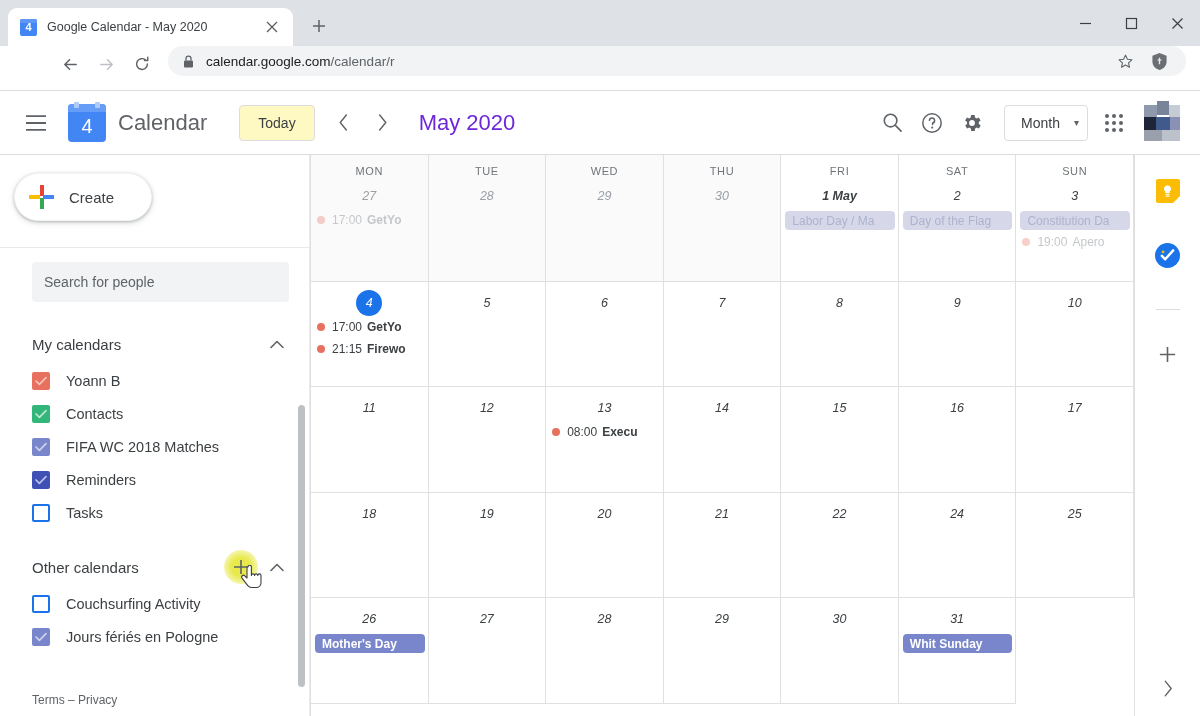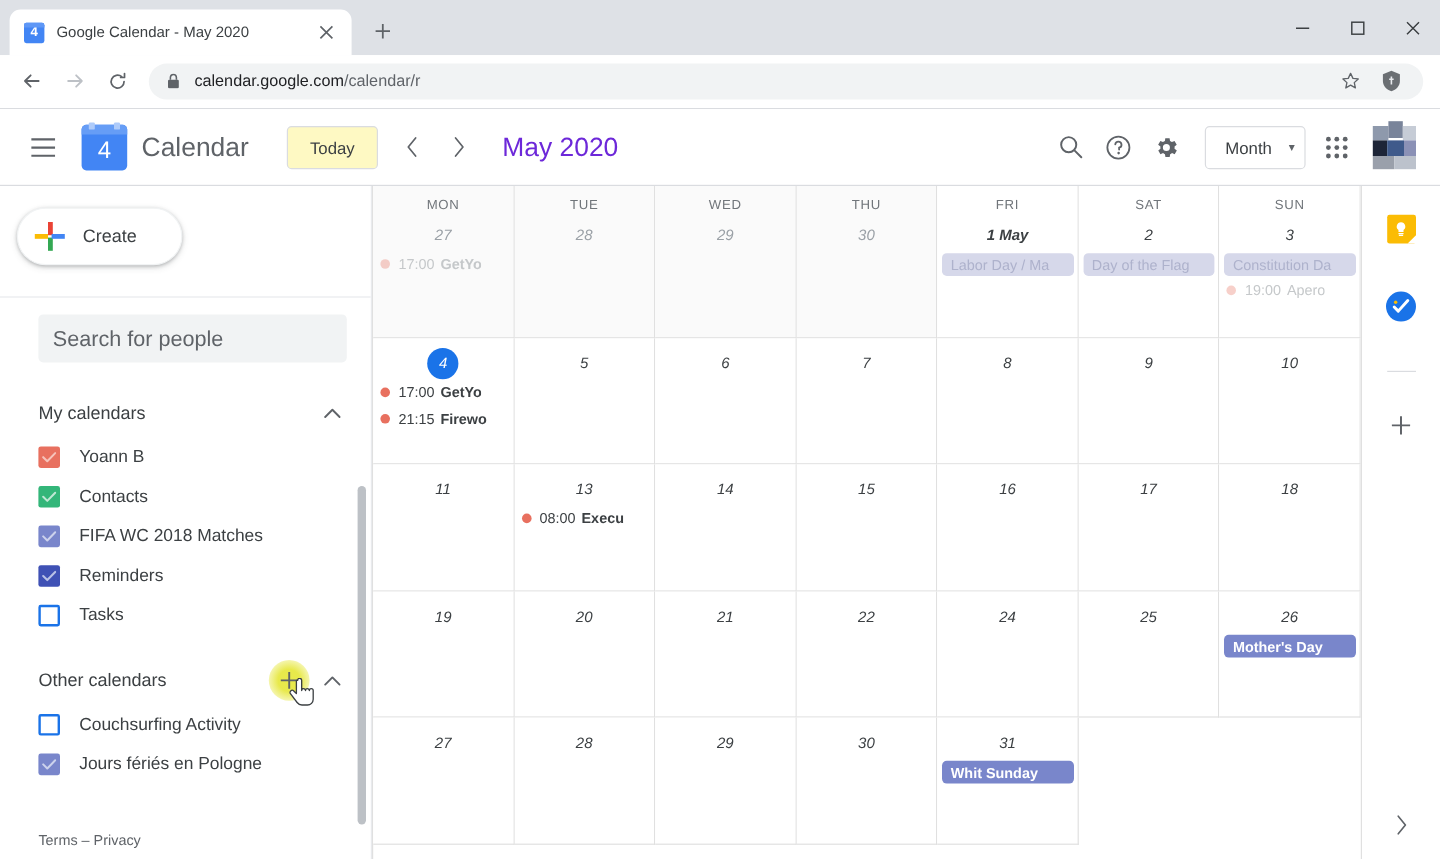--- a/index.html
+++ b/index.html
@@ -40,22 +40,22 @@
     width:28px; height:28px; margin:0 0 6px 12px;
     display:flex; align-items:center; justify-content:center;
     color:#5f6368; font-size:20px; line-height:1;
   }
   .wincontrols {
     position:absolute; right:0; top:0; height:46px; display:flex; align-items:center;
   }
   .wc { width:46px; height:46px; display:flex; align-items:center; justify-content:center; color:#3c4043; }
 
   .toolbar {
-    height: 44px; background:#fff; display:flex; align-items:center;
-    padding: 16px 8px; position:relative; border-bottom:1px solid #ffffff;
+    height: 44px; background:#fff; display:flex; 
+    padding: 0 8px; position:relative; border-bottom:1px solid #ffffff;margin-left:44px;
   }
   .navbtn { width:36px; height:36px; display:flex; align-items:center; justify-content:center; color:#5f6368; }
   .navbtn.disabled { color:#bdc1c6; }
   .omnibox {
     flex:1; height:30px; background:#f1f3f4; border-radius:15px;
     display:flex; align-items:center; padding:0 12px; margin:0 6px 0 8px;
     position:relative;
   }
   .omni-lock { width:16px; height:16px; margin-right:10px; display:flex; align-items:center; justify-content:center; }
   .omni-url { font-size:13.5px; color:#202124; white-space:nowrap; }
@@ -132,21 +132,21 @@
   }
   .plus-color { width:26px; height:26px; position:relative; flex:0 0 auto; }
   .plus-color i { position:absolute; display:block; }
   .create-label { font-size:15px; color:#3c4043; margin-left:14px; }
   .side-divider { height:1px; background:#e8eaed; margin-top:26px; }
   .people-search {
     margin: 14px 20px 0 32px; height:40px; background:#f1f3f4; border-radius:4px;
     display:flex; align-items:center; padding: 0 12px;
   }
   .people-search input {
-    border:none; background:transparent; outline:none; font-size:18px;
+    border:none; background:transparent; outline:none; font-size:14px;
     color:#3c4043; width:100%; font-family:"Liberation Sans", sans-serif;
   }
   .people-search input::placeholder { color:#5f6368; }
 
   .cal-section { margin-top: 26px; padding: 0 18px 0 32px; }
   .cal-section-head {
     display:flex; align-items:center; height:32px; position:relative;
   }
   .cal-section-title { font-size:15px; color:#3c4043; }
   .sect-actions { margin-left:auto; display:flex; align-items:center; }
@@ -600,20 +600,23 @@
               <div class="daynum">9</div>
             </div>
           <div class="cell">
               <div class="daynum">10</div>
             </div>
 
           <div class="cell">
               <div class="daynum">11</div>
             </div>
           <div class="cell">
+              <div class="daynum">12</div>
+            </div>
+          <div class="cell">
             <div class="daynum">13</div>
             <div class="ev">
               <span class="ev-dot" style="background:#e8705f;"></span>
               <span class="ev-time">08:00</span>
               <span class="ev-title">Execu</span>
             </div>
           </div>
           <div class="cell">
               <div class="daynum">14</div>
             </div>

